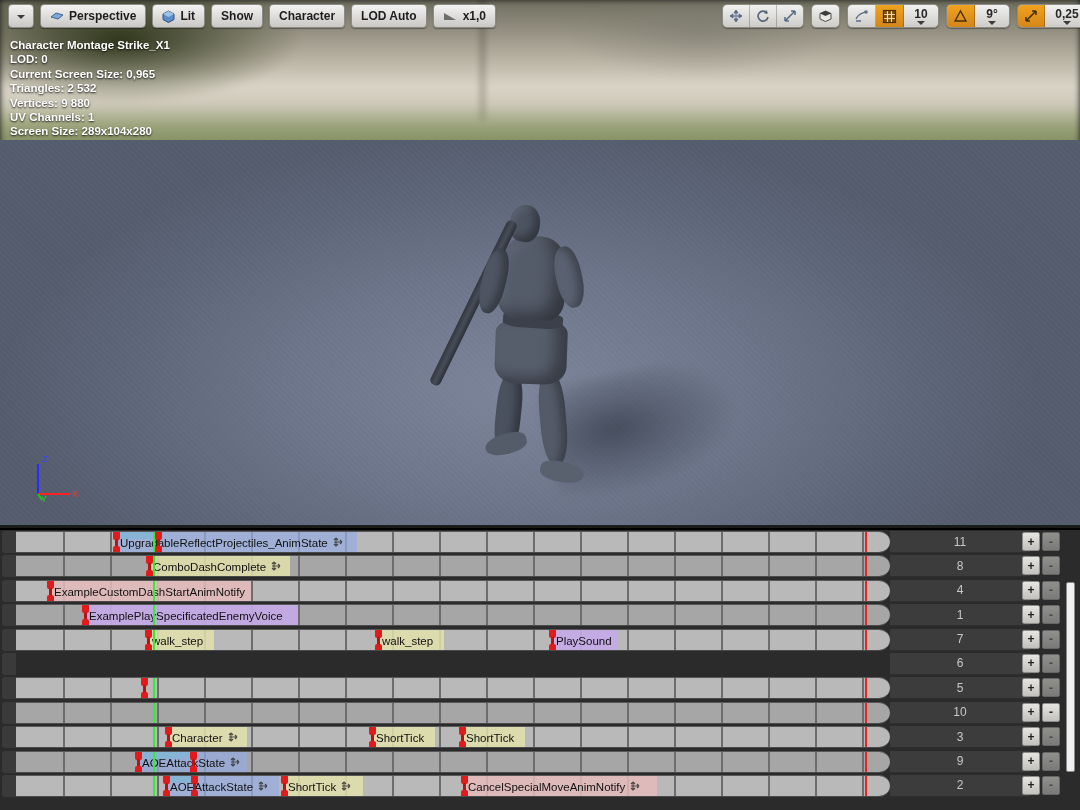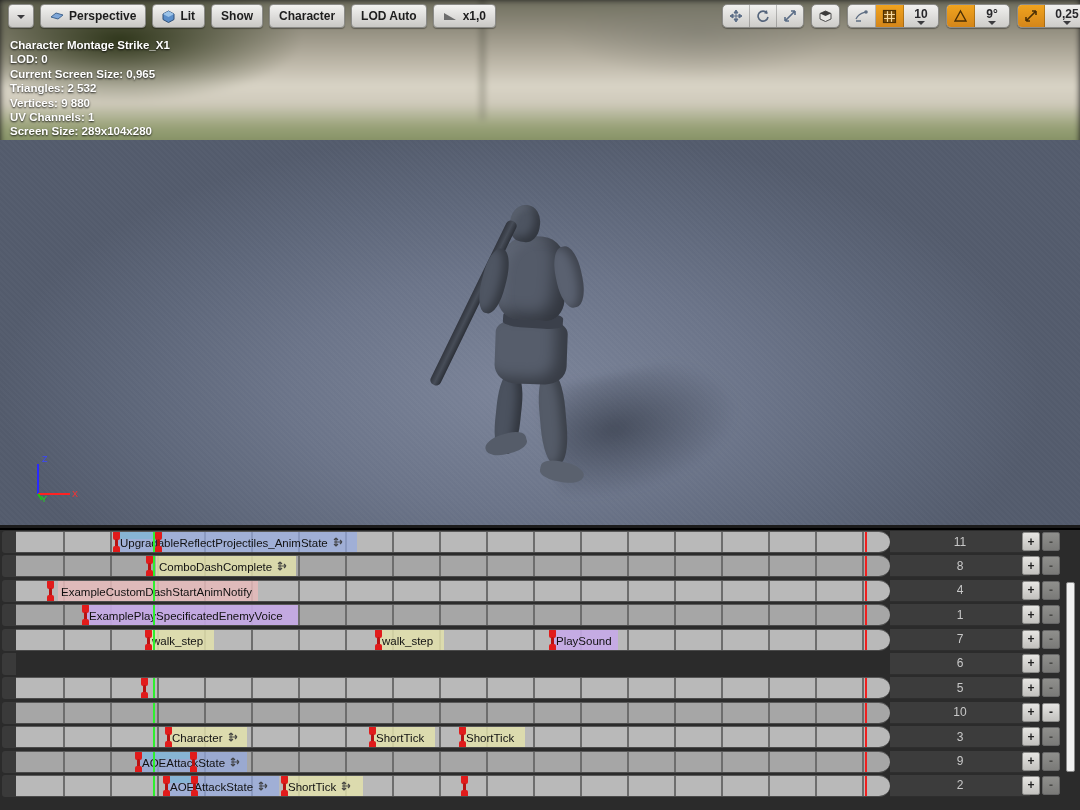--- a/index.html
+++ b/index.html
@@ -324,21 +324,21 @@
         </div>
         <div class="tr-num">11</div>
         <div class="tr-btns">
           <span class="plus">+</span>
           <span class="minus">-</span>
         </div>
       </div>
       <div class="track-row alt">
         <div class="tr-left"></div>
         <div class="tr-lane">
-          <div class="nf khaki" style="left: 140px; width: 140px;">
+          <div class="nf khaki" style="left: 134px; width: 140px;">
             <span>ComboDashComplete</span>
             <span class="cursor-ico"><svg width="12" height="12" viewBox="0 0 12 12">
                 <path d="M4 2 L4 10 M2 6 L10 6 M4 2 L2 4 M4 2 L6 4 M4 10 L2 8 M4 10 L6 8 M10 6 L8 4 M10 6 L8 8" stroke="#3a3a3a" stroke-width="1.1" fill="none"></path>
               </svg></span>
           </div>
           <div class="pin" style="left: 130px;">
             <i class="t"></i>
             <i class="m"></i>
             <i class="b"></i>
           </div>
@@ -347,21 +347,21 @@
         </div>
         <div class="tr-num">8</div>
         <div class="tr-btns">
           <span class="plus">+</span>
           <span class="minus">-</span>
         </div>
       </div>
       <div class="track-row">
         <div class="tr-left"></div>
         <div class="tr-lane">
-          <div class="nf pink" style="left: 42px; width: 200px;">
+          <div class="nf pink" style="left: 35px; width: 200px;">
             <span>ExampleCustomDashStartAnimNotify</span>
           </div>
           <div class="pin" style="left: 31px;">
             <i class="t"></i>
             <i class="m"></i>
             <i class="b"></i>
           </div>
           <div class="playhead" style="left: 137px;"></div>
           <div class="endline" style="left: 849px;"></div>
         </div>
@@ -556,20 +556,26 @@
             <span>ShortTick</span>
             <span class="cursor-ico"><svg width="12" height="12" viewBox="0 0 12 12">
                 <path d="M4 2 L4 10 M2 6 L10 6 M4 2 L2 4 M4 2 L6 4 M4 10 L2 8 M4 10 L6 8 M10 6 L8 4 M10 6 L8 8" stroke="#3a3a3a" stroke-width="1.1" fill="none"></path>
               </svg></span>
           </div>
           <div class="pin" style="left: 265px;">
             <i class="t"></i>
             <i class="m"></i>
             <i class="b"></i>
           </div>
+          <div class="nf pink" style="left: 449px; width: 192px;">
+            <span>CancelSpecialMoveAnimNotify</span>
+            <span class="cursor-ico"><svg width="12" height="12" viewBox="0 0 12 12">
+                <path d="M4 2 L4 10 M2 6 L10 6 M4 2 L2 4 M4 2 L6 4 M4 10 L2 8 M4 10 L6 8 M10 6 L8 4 M10 6 L8 8" stroke="#3a3a3a" stroke-width="1.1" fill="none"></path>
+              </svg></span>
+          </div>
           <div class="pin" style="left: 445px;">
             <i class="t"></i>
             <i class="m"></i>
             <i class="b"></i>
           </div>
           <div class="playhead" style="left: 137px;"></div>
           <div class="endline" style="left: 849px;"></div>
         </div>
         <div class="tr-num">2</div>
         <div class="tr-btns">

